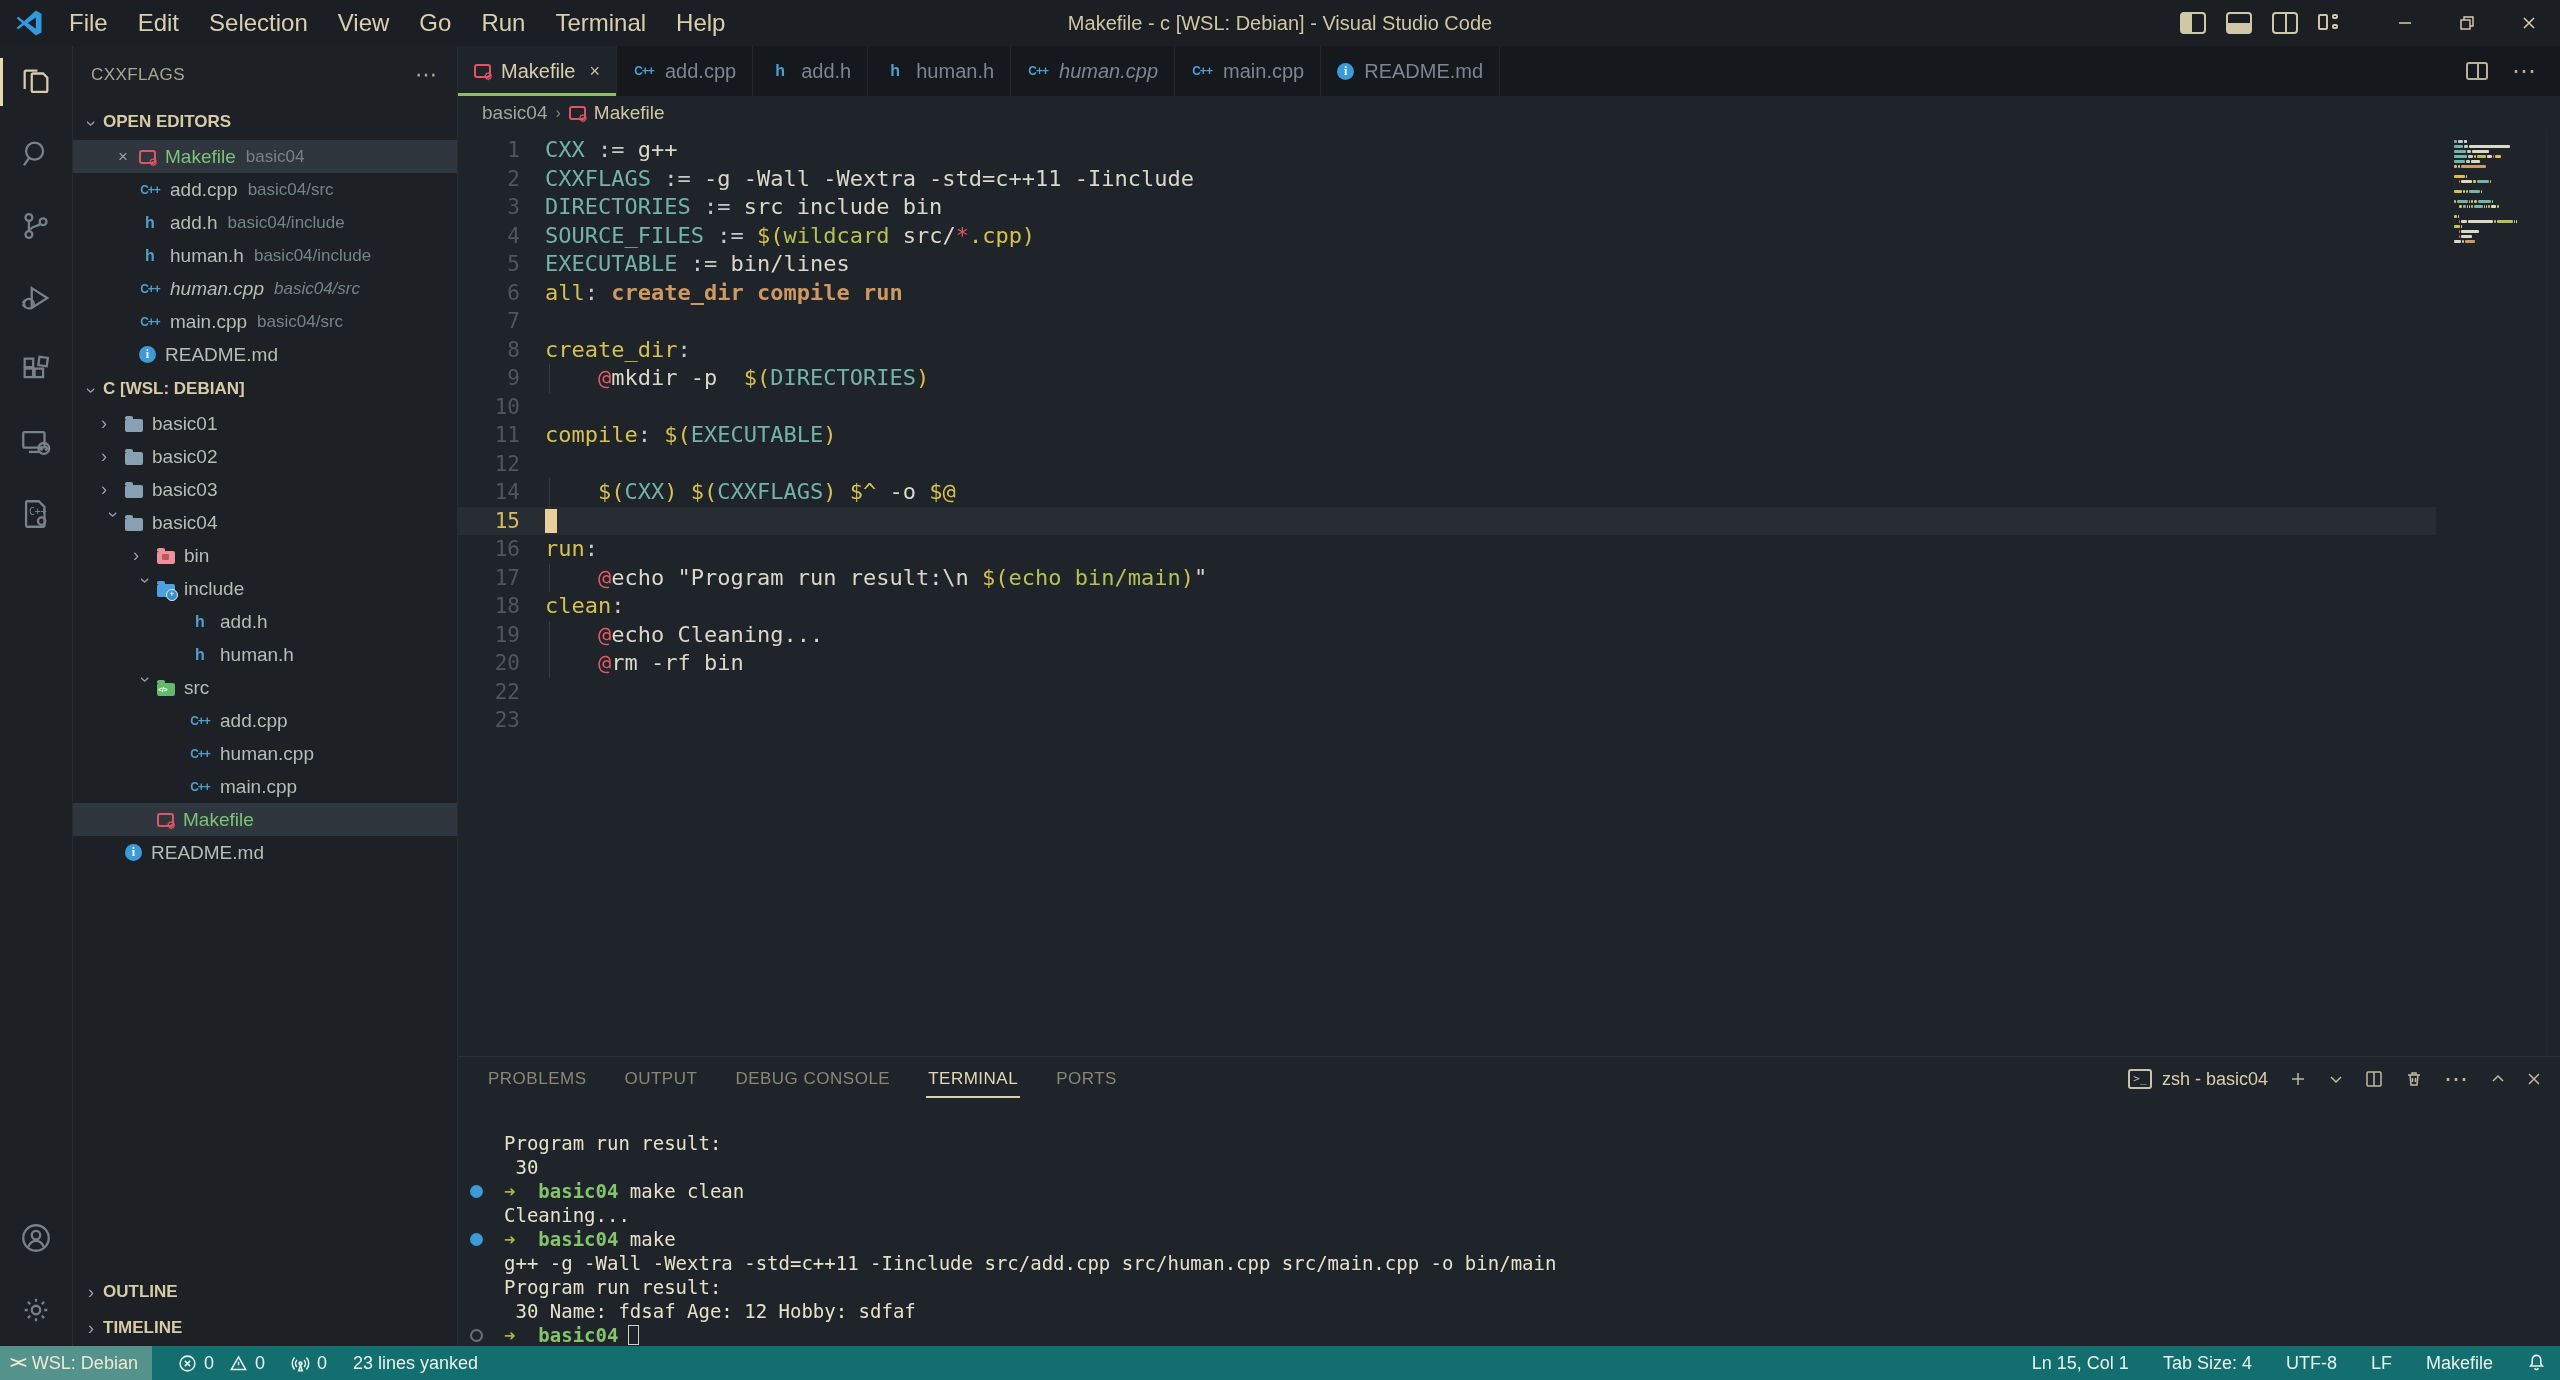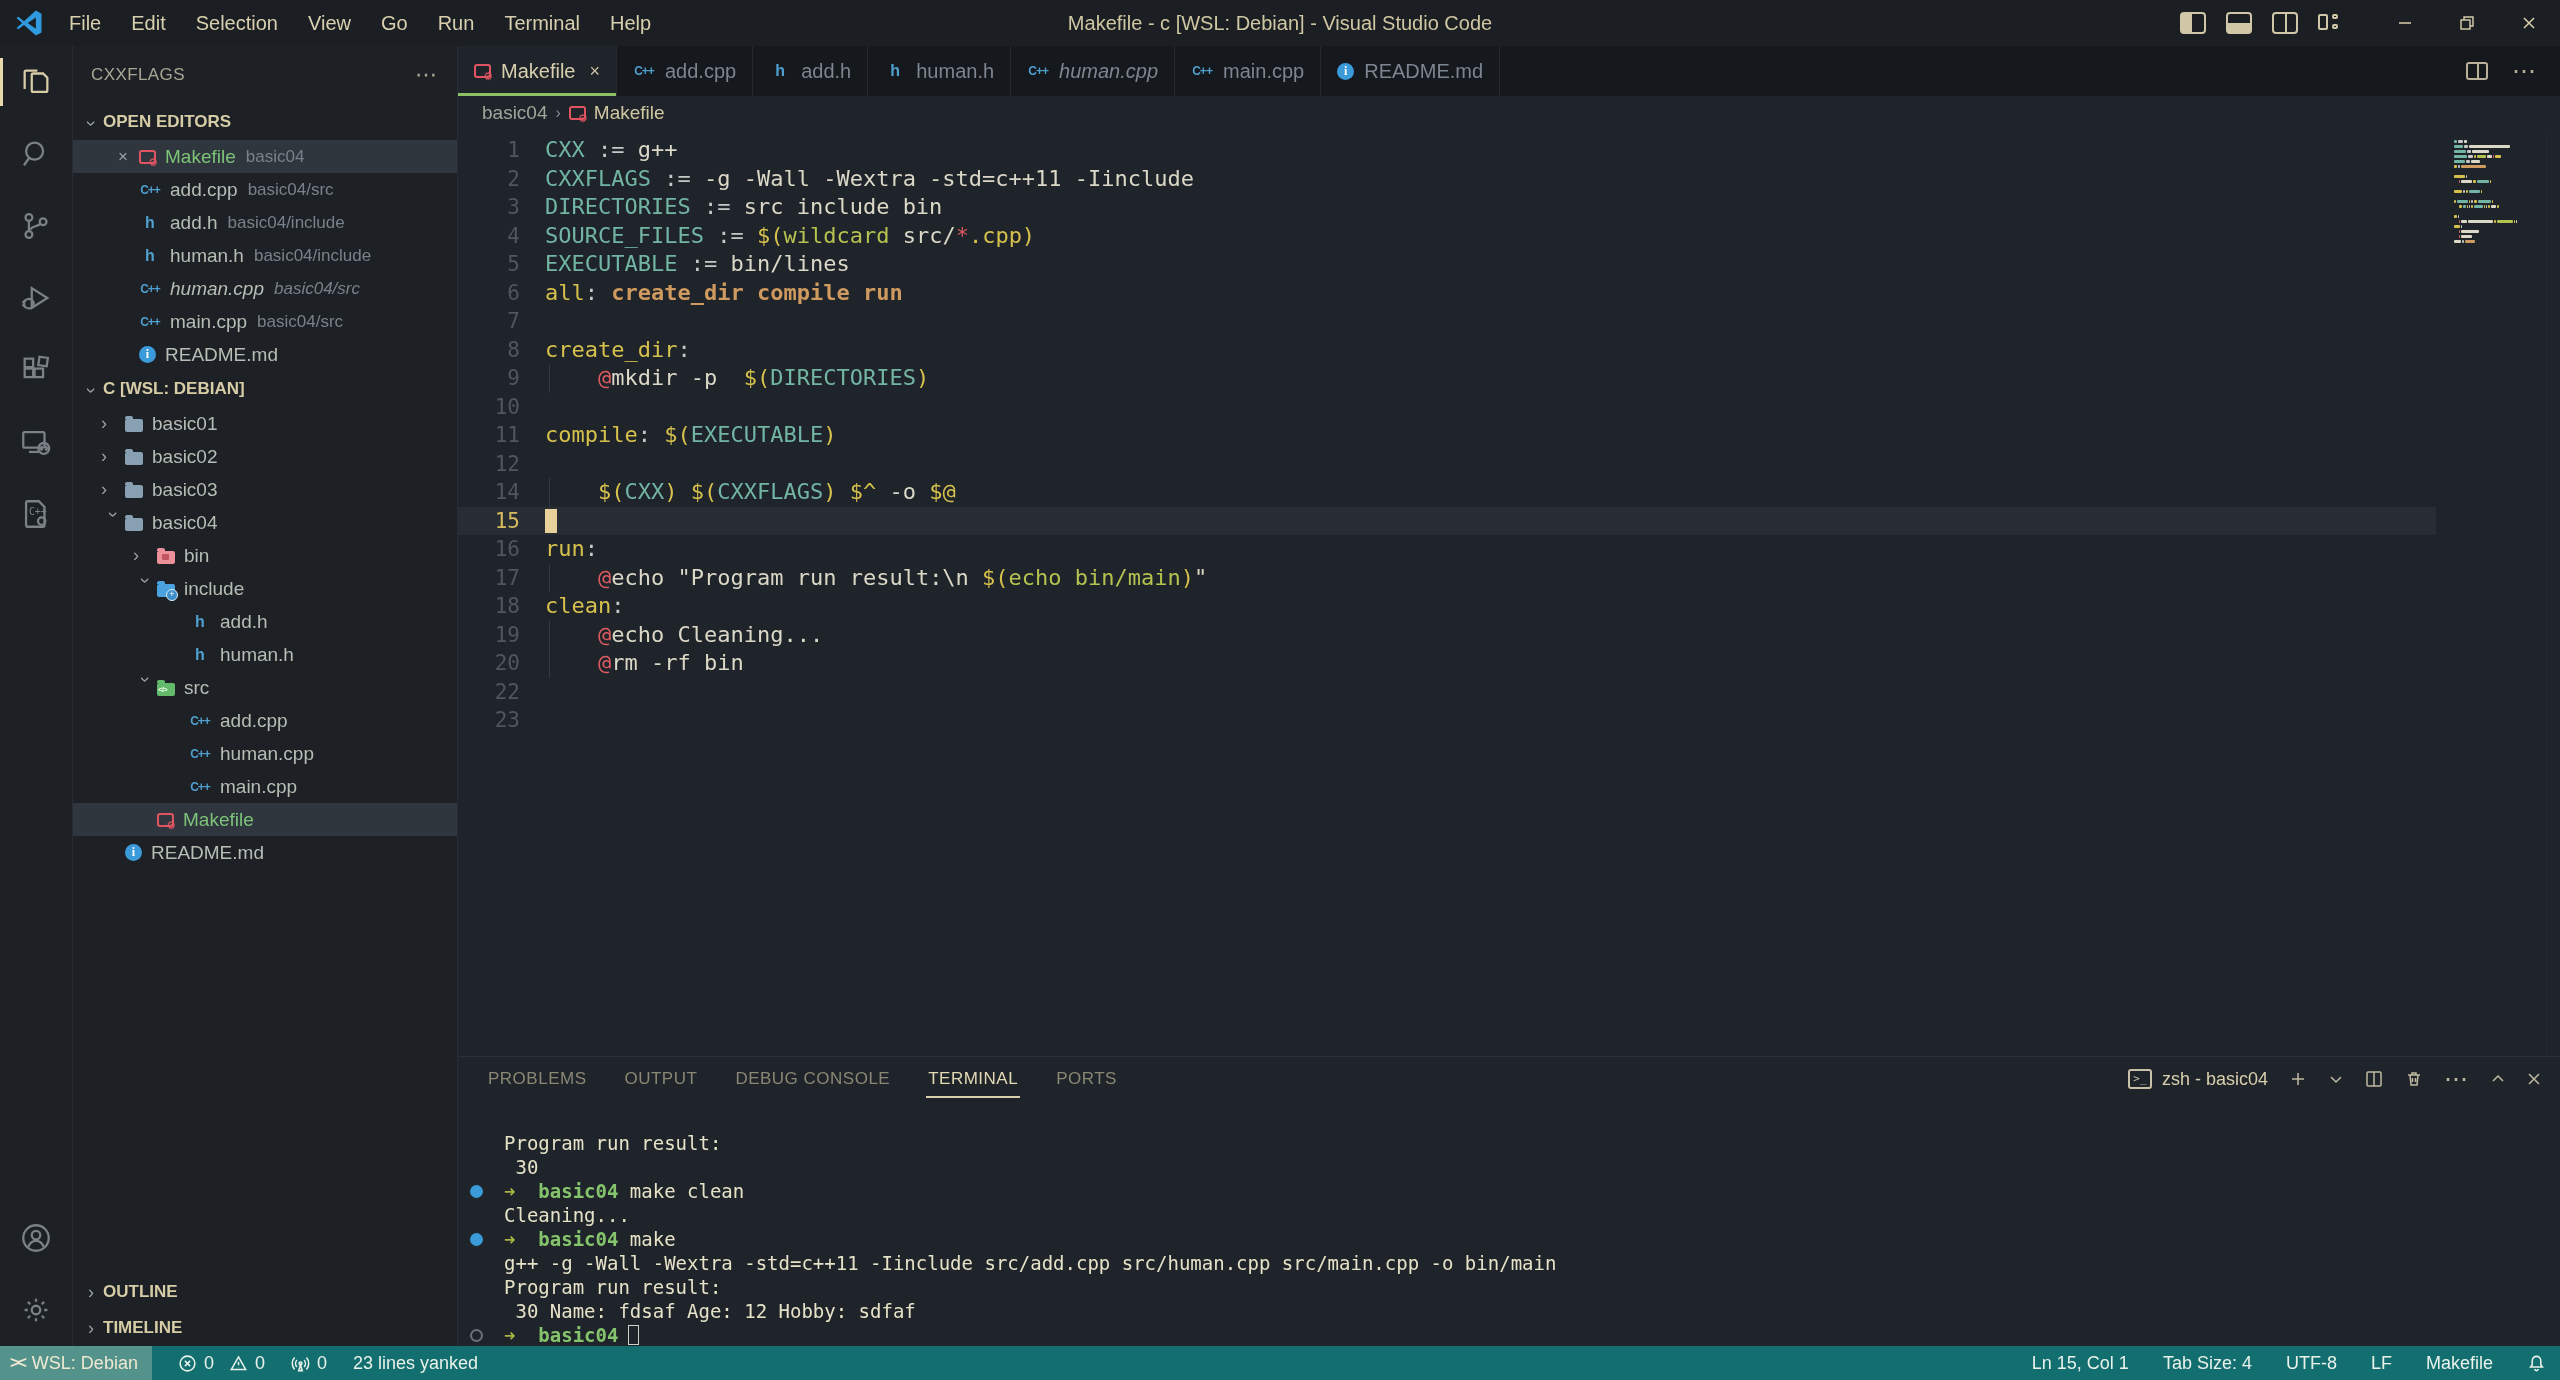--- a/index.html
+++ b/index.html
@@ -13,21 +13,21 @@
     --t-text:#e6e2c8; --t-green:#85c46c; --t-arrow:#a8b545; --t-blue:#3a9bd8;
   }
   *{margin:0;padding:0;box-sizing:border-box;}
   body{background:#000;font-family:"Liberation Sans",sans-serif;-webkit-font-smoothing:antialiased;}
   .app{width:2560px;height:1380px;display:flex;flex-direction:column;background:var(--bg-editor);overflow:hidden;position:relative;}
 
   
   .titlebar{height:46px;background:var(--bg-title);display:flex;align-items:center;flex:none;color:var(--cream);position:relative;}
   .vsc-logo{width:30px;height:30px;margin:0 12px 0 14px;flex:none;}
   .menu{display:flex;gap:4px;}
-  .menu-item{padding:4px 13px;font-size:20px;color:#d8cfae;border-radius:5px;cursor:default;}
+  .menu-item{padding:4px 13px;font-size:24px;color:#d8cfae;border-radius:5px;cursor:default;}
   .win-title{position:absolute;left:50%;transform:translateX(-50%);font-size:20px;color:#cfc6a2;white-space:nowrap;}
   .tb-right{margin-left:auto;display:flex;align-items:center;height:100%;}
   .layout-ctrls{display:flex;gap:20px;margin-right:30px;}
   .lc{width:26px;height:22px;border:2px solid #d9d0ac;border-radius:4px;position:relative;opacity:.95;}
   .lc span{position:absolute;background:#d9d0ac;}
   .lc-sb span{left:0;top:0;bottom:0;width:10px;}
   .lc-pn span{left:0;right:0;bottom:0;height:9px;}
   .lc-sr span{left:11px;top:0;bottom:0;width:2px;}
   .lc-cl{border:none;width:26px;height:22px;}
   .lc-cl i{position:absolute;border:2px solid #d9d0ac;border-radius:2px;}
@@ -137,21 +137,21 @@
   .t-deco.gray{border:2px solid #6a7178;}
   .t-t{color:var(--t-text);} .t-green{color:var(--t-green);font-weight:700;} .t-arrow{color:var(--t-arrow);font-weight:700;}
   .t-cursor{display:inline-block;width:11px;height:20px;border:1.5px solid #cfd3c9;margin-left:10px;vertical-align:-3px;}
 
   
   .statusbar{height:34px;background:var(--teal-bar);display:flex;align-items:center;flex:none;color:#e9f2ea;font-size:18px;}
   .sb-remote{height:100%;background:var(--remote-bg);display:flex;align-items:center;padding:0 14px 0 10px;gap:8px;color:#efe9d2;}
   .sb-remote .rico{font-weight:700;letter-spacing:-3px;font-size:17px;}
   .sb-item{display:flex;align-items:center;gap:7px;margin-left:26px;white-space:nowrap;}
   .sb-item svg{stroke:#e9f2ea;fill:none;stroke-width:1.3;}
-  .sb-right{margin-left:auto;display:flex;align-items:center;margin-right:14px;}
+  .sb-right{margin-left:auto;display:flex;align-items:flex-start;margin-right:14px;}
   .sb-right .sb-item{margin-left:34px;}
 </style>
 </head>
 <body>
 
 <div class="app">
 
   <div class="titlebar">
     <svg class="vsc-logo" viewBox="0 0 24 24">
         <path fill="#2f9ae0" d="M17.5 2 8 10.5 3.5 7 2 8l4.5 4L2 16l1.5 1L8 13.5 17.5 22 22 19.5v-15L17.5 2zm0 5.5v9L11 12l6.5-4.5z"></path>

